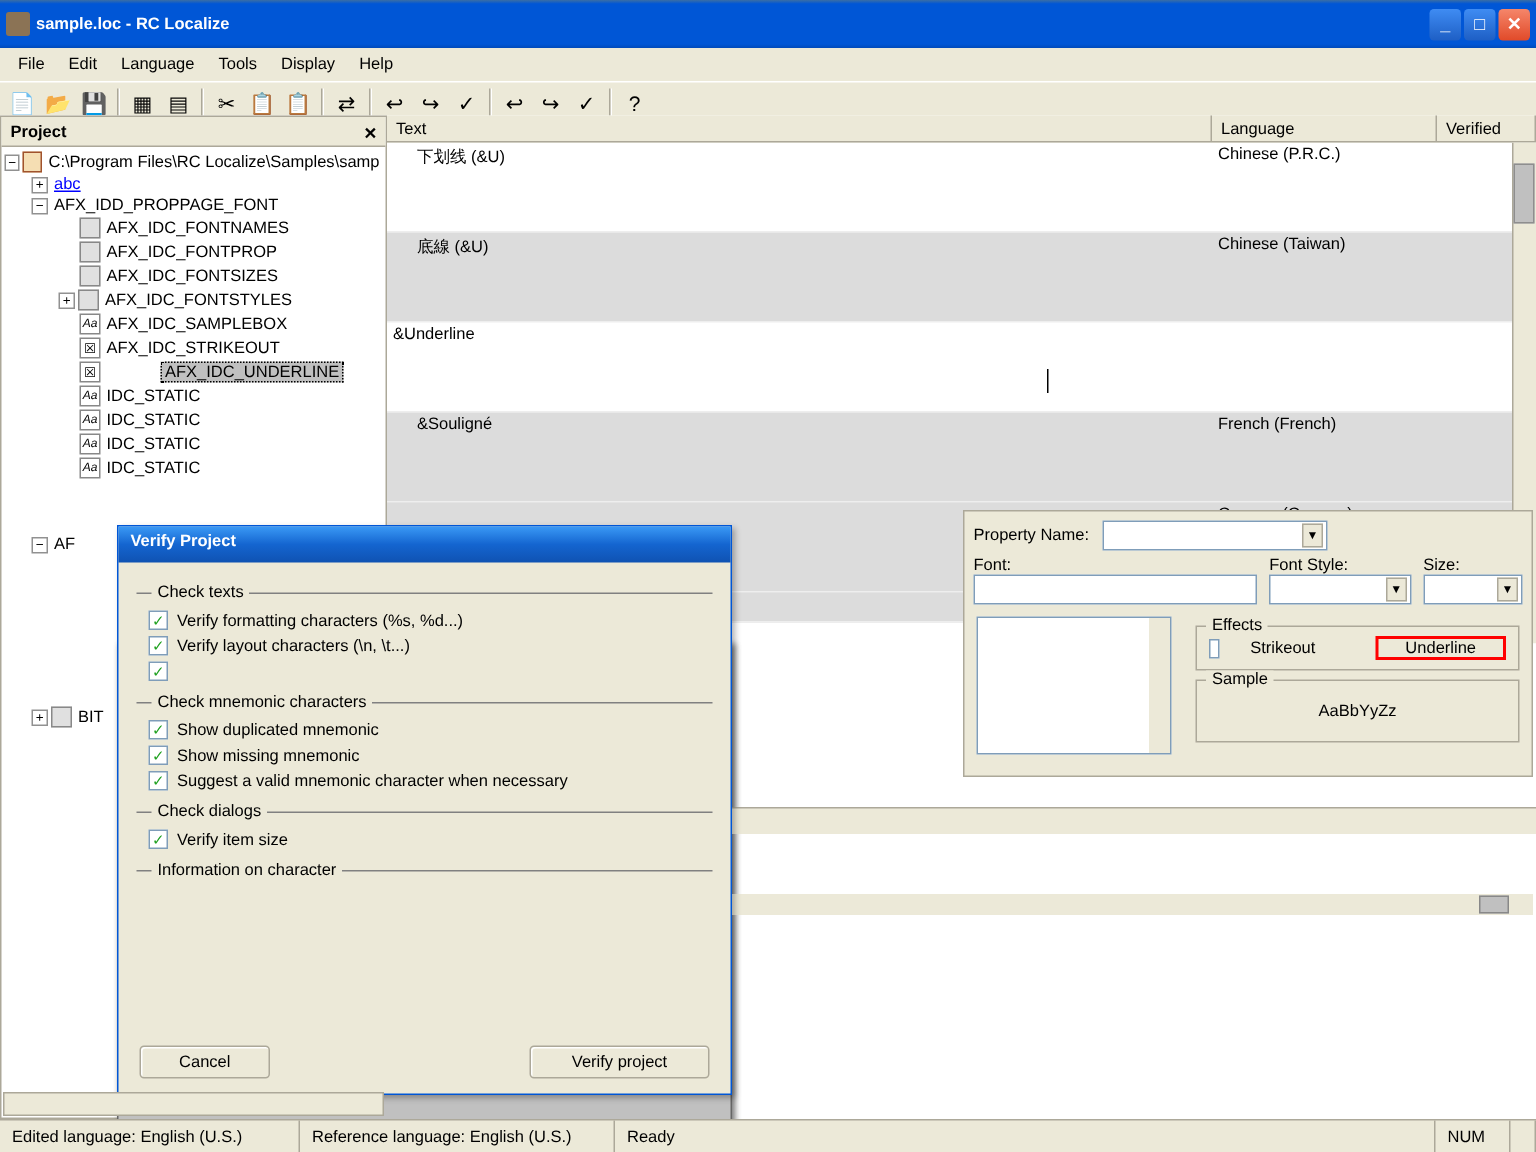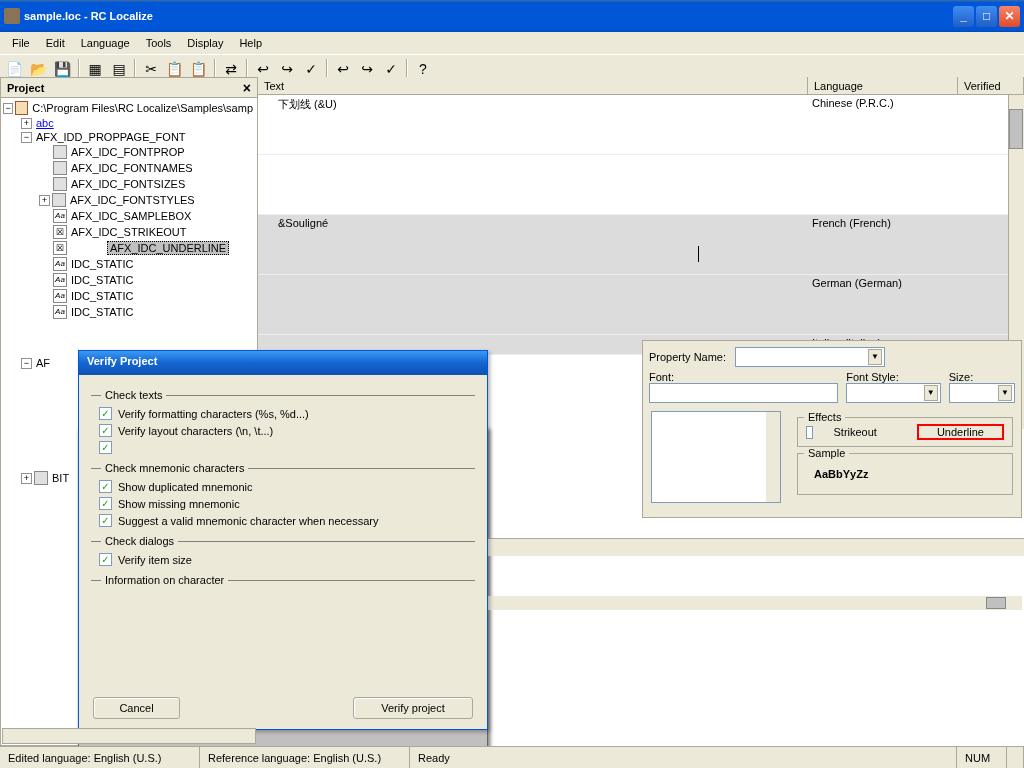--- a/index.html
+++ b/index.html
@@ -60,21 +60,21 @@
 .prop-label { width: 80px; }
 .prop-combo { flex: 1; border: 1px solid #7f9db9; background: #fff; height: 20px; display: flex; align-items: center; padding: 0 2px; }
 .combo-arrow { width: 14px; height: 16px; background: #ece9d8; border: 1px solid #aca899; text-align: center; font-size: 8px; line-height: 14px; cursor: pointer; }
 .prop-triple { display: flex; gap: 8px; }
 .prop-col { flex: 1; }
 .fieldset { border: 1px solid #aca899; padding: 6px 8px; position: relative; margin-top: 6px; }
 .fieldset-legend { position: absolute; top: -7px; left: 6px; background: #ece9d8; padding: 0 4px; }
 .effects-row { display: flex; gap: 20px; align-items: center; }
 .checkbox { width: 13px; height: 13px; border: 1px solid #7f9db9; background: #fff; }
 .underline-hl { border: 2px solid red; padding: 0 18px; }
-.sample-box { padding: 8px; font-weight: bold; }
+.sample-box { text-align: center; padding: 8px; }
 .memo-area { position: absolute; left: 8px; top: 70px; width: 130px; height: 92px; border: 1px solid #7f9db9; background: #fff; }
 .memo-scroll { position: absolute; right: 0; width: 14px; height: 100%; background: #ece9d8; }
 
 .hint-bar { position: absolute; left: 260px; right: 0; top: 538px; height: 18px; background: #ece9d8; padding: 2px 6px; font-weight: bold; border-top: 1px solid #aca899; }
 
 .statusbar { position: absolute; bottom: 0; left: 0; right: 0; height: 22px; background: #ece9d8; border-top: 1px solid #aca899; display: flex; align-items: center; }
 .status-cell { border-right: 1px solid #aca899; padding: 2px 8px; height: 100%; display: flex; align-items: center; }
 
 .dialog { position: absolute; left: 78px; top: 350px; width: 410px; height: 380px; background: #ece9d8; border: 1px solid #0056d6; box-shadow: 2px 2px 4px rgba(0,0,0,0.3); }
 .dialog-title { height: 24px; background: linear-gradient(to bottom, #3a99f5 0%, #1465d0 50%, #0f52b2 100%); color: #fff; font-weight: bold; padding: 4px 8px; }
@@ -159,26 +159,26 @@
         </div>
       <div class="tree-node">
           <span class="ind" style="width:18px"></span>
           <span class="tree-toggle">−</span>
           <span class="tree-icon dialog"></span>
           <span class="tree-label">AFX_IDD_PROPPAGE_FONT</span>
         </div>
       <div class="tree-node">
           <span class="ind" style="width:50px"></span>
           <span class="tree-icon ctrl"></span>
+          <span class="tree-label">AFX_IDC_FONTNAMES</span>
+        </div>
+      <div class="tree-node">
+          <span class="ind" style="width:50px"></span>
+          <span class="tree-icon ctrl"></span>
           <span class="tree-label">AFX_IDC_FONTPROP</span>
-        </div>
-      <div class="tree-node">
-          <span class="ind" style="width:50px"></span>
-          <span class="tree-icon ctrl"></span>
-          <span class="tree-label">AFX_IDC_FONTNAMES</span>
         </div>
       <div class="tree-node">
           <span class="ind" style="width:50px"></span>
           <span class="tree-icon ctrl"></span>
           <span class="tree-label">AFX_IDC_FONTSIZES</span>
         </div>
       <div class="tree-node">
           <span class="ind" style="width:36px"></span>
           <span class="tree-toggle">+</span>
           <span class="tree-icon ctrl"></span>
@@ -238,21 +238,26 @@
     <div class="grid-header">
       <div class="gh-col gh-text">Text</div>
       <div class="gh-col gh-lang">Language</div>
       <div class="gh-col gh-ver">Verified</div>
     </div>
     <div class="grid-body">
       <div class="grid-row">
           <div class="gr-text">下划线 (&amp;U)</div>
           <div class="gr-lang">Chinese (P.R.C.)</div>
         </div>
+      <div class="grid-row alt">
+          <div class="gr-text">底線 (&amp;U)</div>
+          <div class="gr-lang">Chinese (Taiwan)</div>
+        </div>
       <div class="grid-row sel">
+          <div class="gr-text" style="padding-left:4px">&amp;Underline</div>
           <div class="gr-lang"></div>
         </div>
       <div class="grid-row alt">
           <div class="gr-text">&amp;Souligné</div>
           <div class="gr-lang">French (French)</div>
         </div>
       <div class="grid-row alt">
           <div class="gr-text"></div>
           <div class="gr-lang">German (German)</div>
         </div>

